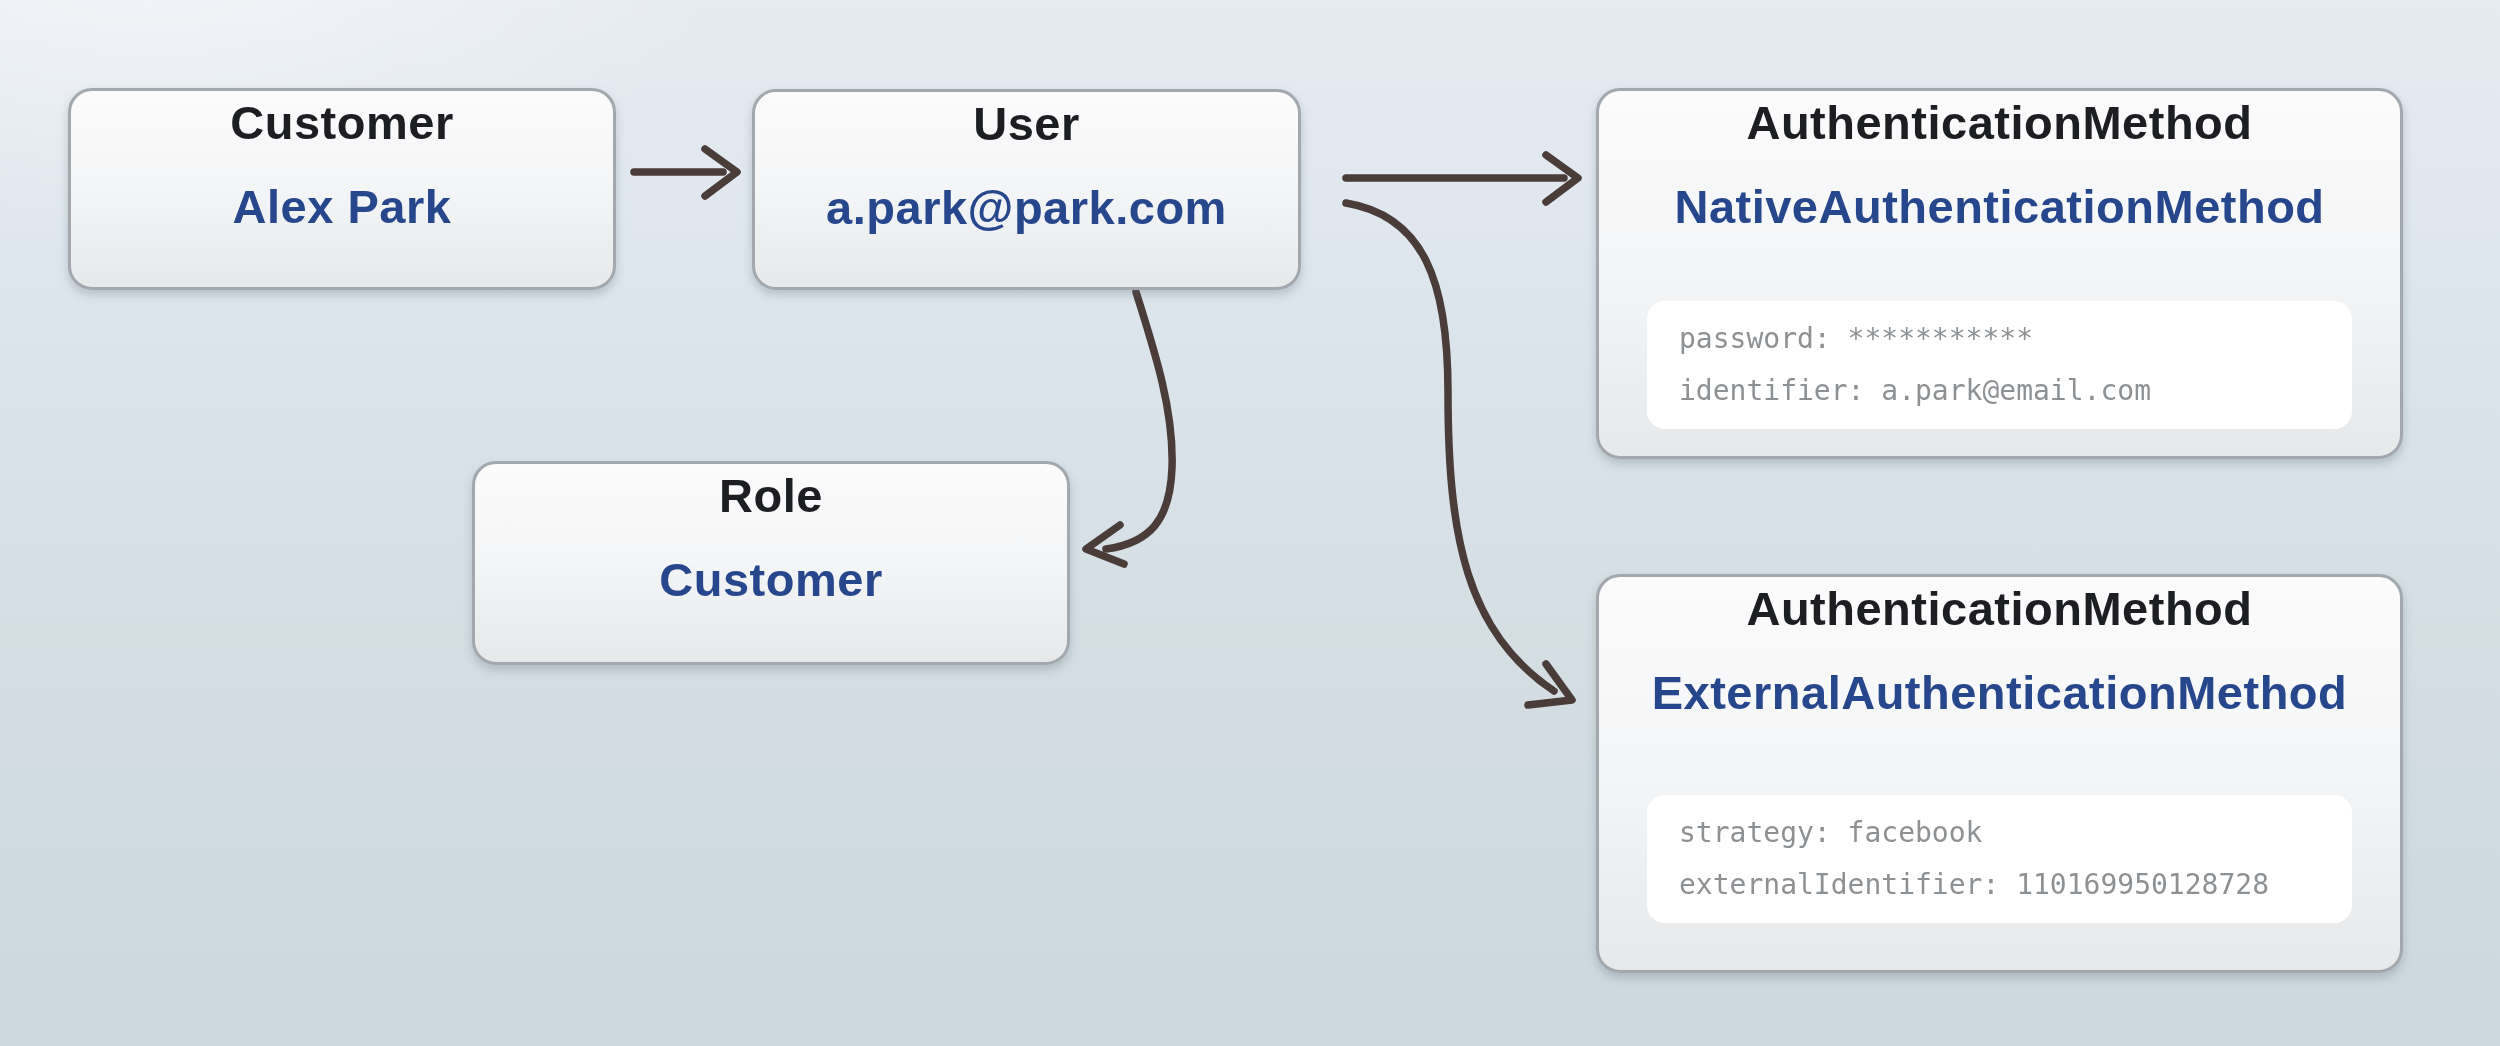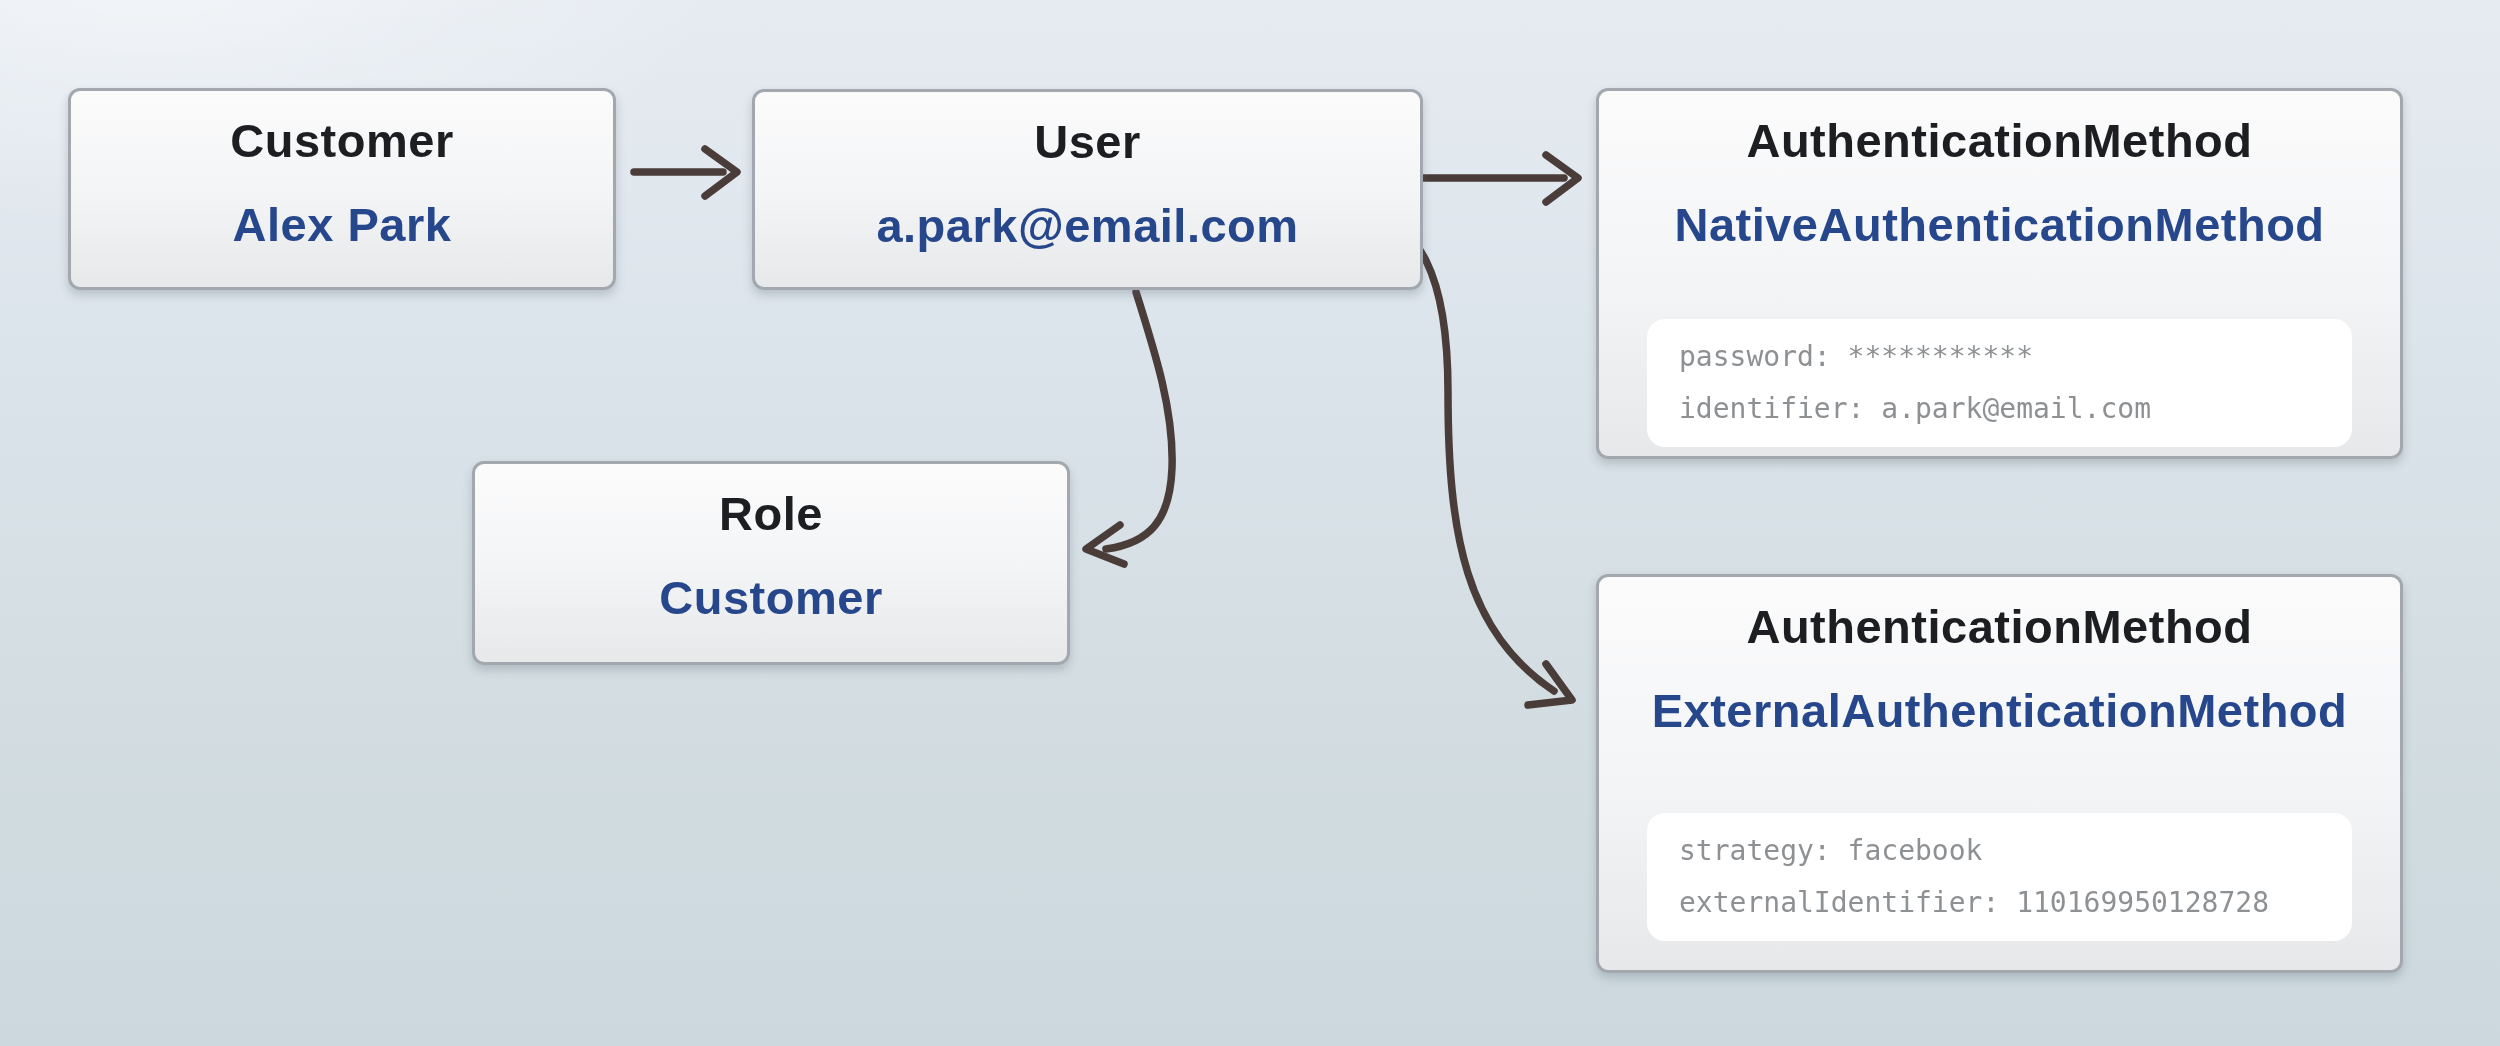--- a/index.html
+++ b/index.html
@@ -29,27 +29,27 @@
     fill: none;
     stroke: #4a3c38;
     stroke-width: 7.5;
     stroke-linecap: round;
     stroke-linejoin: round;
   }
   .node {
     position: absolute;
     box-sizing: border-box;
     border: 3px solid #a2a8ad;
-    border-radius: 12px;
+    border-radius: 24px;
     background: linear-gradient(180deg, #fbfbfc 0%, #f4f5f6 50%, #e7e8ea 100%);
     box-shadow: 0 5px 10px rgba(96, 108, 118, 0.30);
     display: flex;
     flex-direction: column;
     align-items: center;
-    padding-top: 22px;
+    padding-top: 4px;
     row-gap: 28px;
   }
   .node-title {
     font-size: 47px;
     font-weight: bold;
     line-height: 56px;
     color: #1d1e22;
     letter-spacing: 0.5px;
     white-space: nowrap;
   }
@@ -98,23 +98,23 @@
       <path class="edge" d="M 1136 292 C 1156 355 1174 412 1172 468 C 1170 520 1150 543 1106 549" stroke="#4a3c38"></path>
       <path class="edge" d="M 1124 564 L 1086 549 L 1120 525" stroke="#4a3c38"></path>
     </g>
   </svg>
 
   <div class="node" style="left:68px; top:88px; width:548px; height:202px;">
     <div class="node-title">Customer</div>
     <div class="node-value">Alex Park</div>
   </div>
 
-  <div class="node" style="left:752px; top:89px; width:671px; height:201px;">
+  <div class="node" style="left:752px; top:89px; width:549px; height:201px;">
     <div class="node-title">User</div>
-    <div class="node-value">a.park@email.com</div>
+    <div class="node-value">a.park@park.com</div>
   </div>
 
   <div class="node" style="left:472px; top:461px; width:598px; height:204px;">
     <div class="node-title">Role</div>
     <div class="node-value">Customer</div>
   </div>
 
   <div class="node" style="left:1596px; top:88px; width:807px; height:371px;">
     <div class="node-title">AuthenticationMethod</div>
     <div class="node-value">NativeAuthenticationMethod</div>

